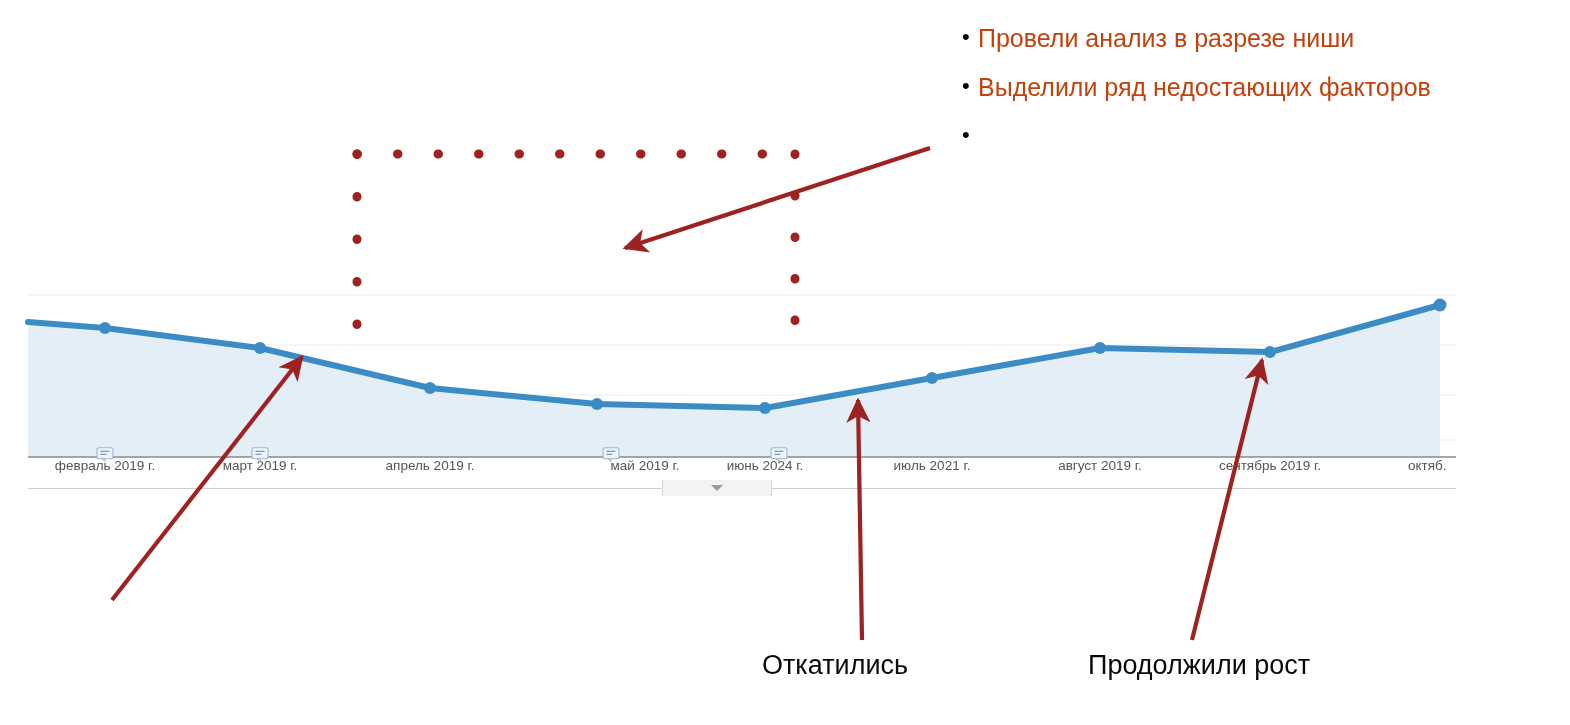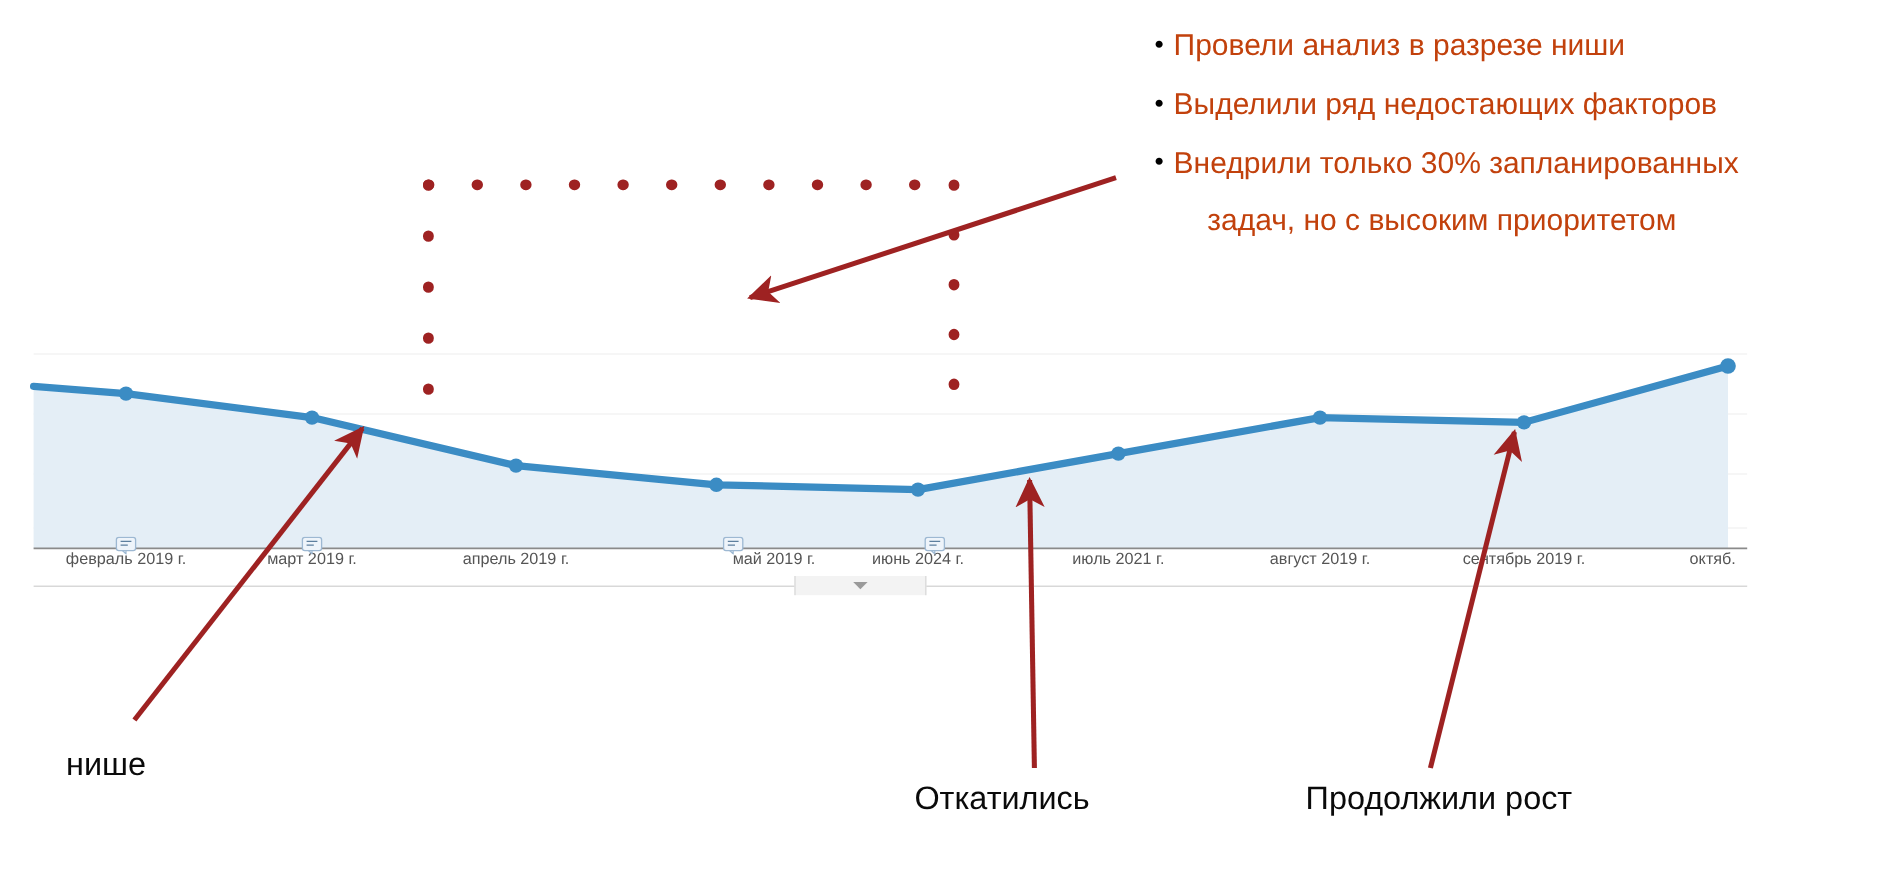--- a/index.html
+++ b/index.html
@@ -112,24 +112,20 @@
       <span class="bullet-text">Провели анализ в разрезе ниши</span>
     </div>
 
     <div class="bullet-row">
       <span class="bullet-dot">•</span>
       <span class="bullet-text">Выделили ряд недостающих факторов</span>
     </div>
 
     <div class="bullet-row">
       <span class="bullet-dot">•</span>
-      <span class="bullet-text">
-        <span>Внедрили только 30% запланированных</span>
-        <span class="l2">задач, но с высоким приоритетом</span>
-      </span>
     </div>
 
   </div>
 
   <div class="chart-wrap">
     <svg class="chart-svg" width="1470" height="210" viewBox="0 0 1470 210">
 
       <rect x="28" y="0" width="1428" height="169" fill="#ffffff"></rect>
 
       <g stroke="#ededed" stroke-width="1">
@@ -230,20 +226,19 @@
     <line x1="930" y1="148" x2="625" y2="248" stroke="#9e2222" stroke-width="4.2" marker-end="url(#ah)"></line>
 
     <line x1="112" y1="600" x2="302" y2="357" stroke="#9e2222" stroke-width="4.2" marker-end="url(#ah)"></line>
 
     <line x1="862" y1="640" x2="858" y2="400" stroke="#9e2222" stroke-width="4.2" marker-end="url(#ah)"></line>
 
     <line x1="1192" y1="640" x2="1262" y2="360" stroke="#9e2222" stroke-width="4.2" marker-end="url(#ah)"></line>
   </svg>
 
   <div class="caption" id="cap-nish">
-    <span class="l2">нише</span>
   </div>
 
   <div class="caption" id="cap-otkat">Откатились</div>
 
   <div class="caption" id="cap-rost">Продолжили рост</div>
 
 </div>
 
 </body></html>

